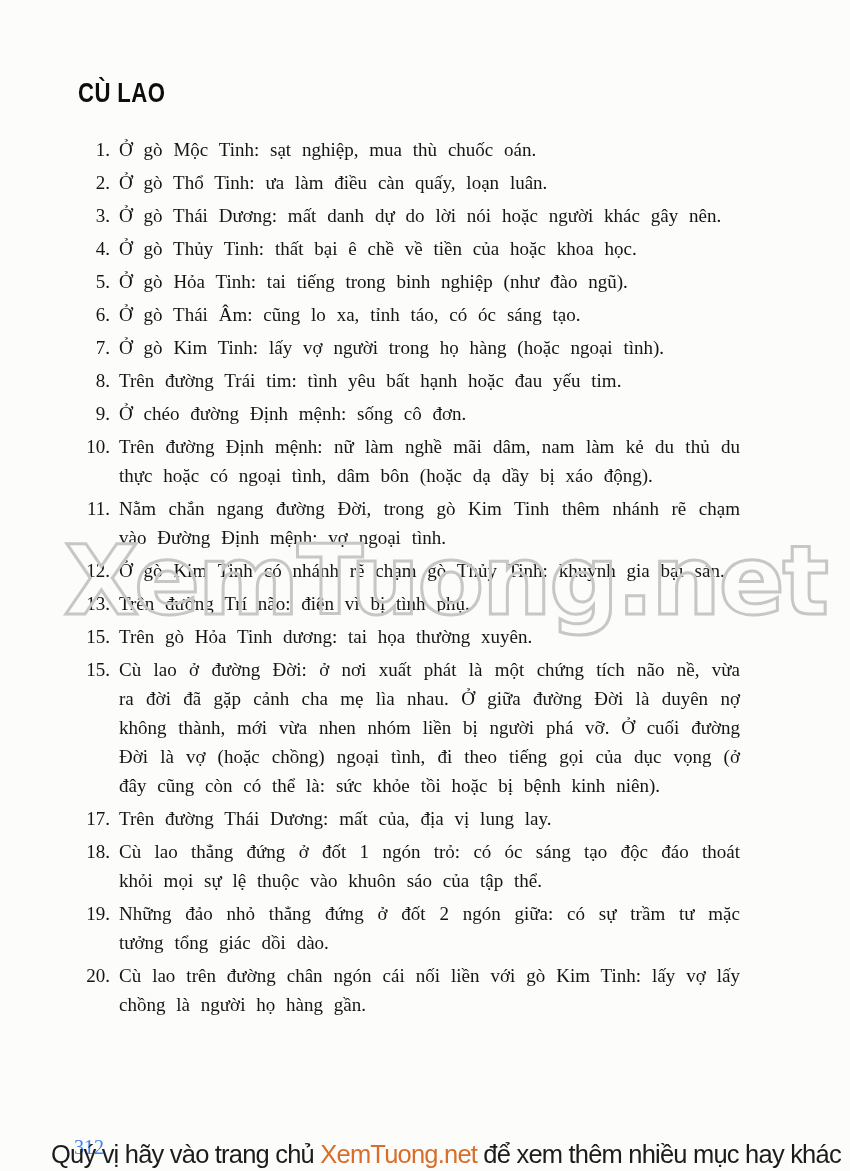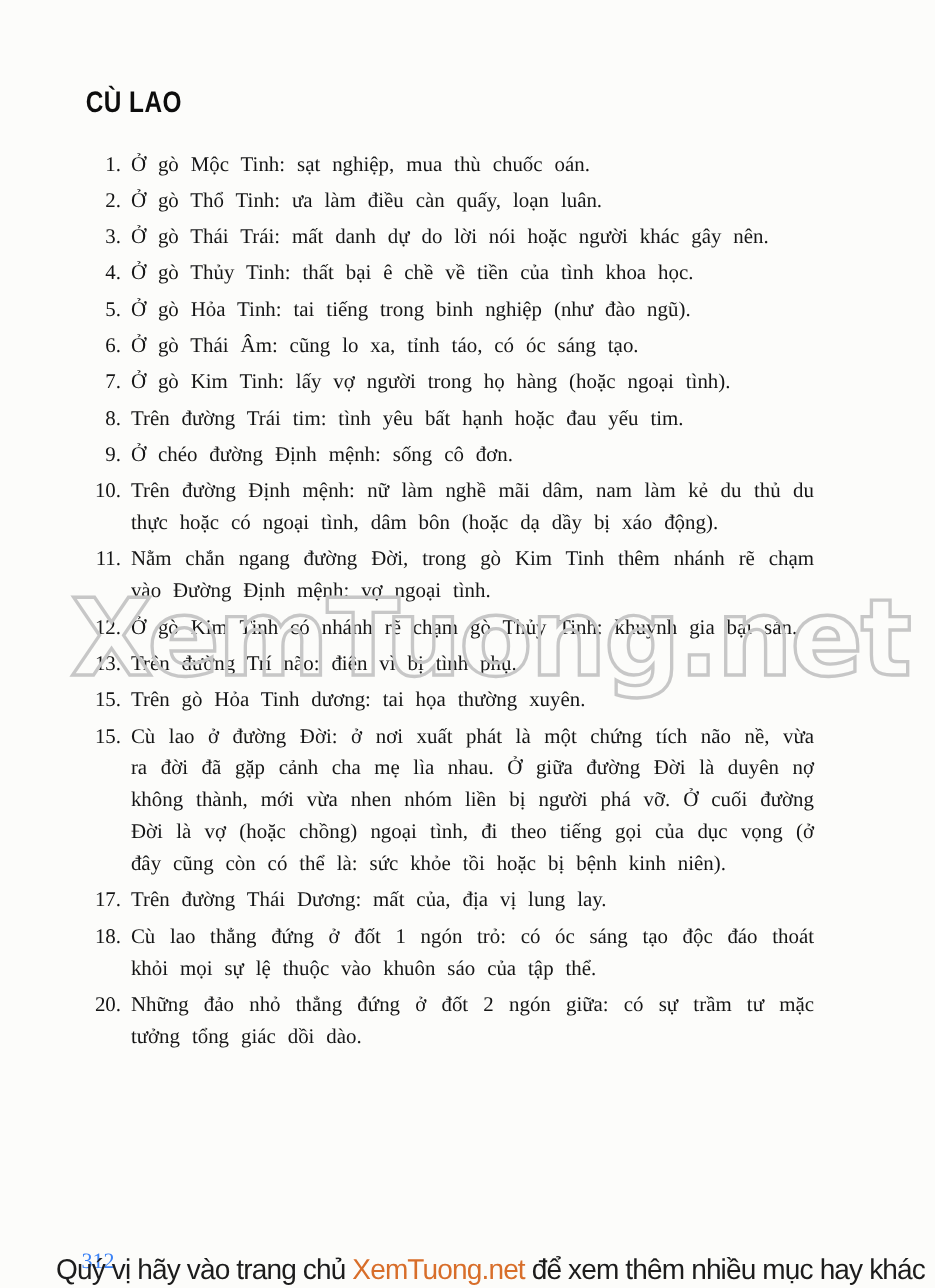--- a/index.html
+++ b/index.html
@@ -105,26 +105,26 @@
     <span class="txt">Ở gò Mộc Tinh: sạt nghiệp, mua thù chuốc oán.</span>
   </li>
 
   <li class="row">
     <span class="num">2.</span>
     <span class="txt">Ở gò Thổ Tinh: ưa làm điều càn quấy, loạn luân.</span>
   </li>
 
   <li class="row">
     <span class="num">3.</span>
-    <span class="txt">Ở gò Thái Trái: mất danh dự do lời nói hoặc người khác gây nên.</span>
+    <span class="txt">Ở gò Thái Dương: mất danh dự do lời nói hoặc người khác gây nên.</span>
   </li>
 
   <li class="row">
     <span class="num">4.</span>
-    <span class="txt">Ở gò Thủy Tinh: thất bại ê chề về tiền của tình khoa học.</span>
+    <span class="txt">Ở gò Thủy Tinh: thất bại ê chề về tiền của hoặc khoa học.</span>
   </li>
 
   <li class="row">
     <span class="num">5.</span>
     <span class="txt">Ở gò Hỏa Tinh: tai tiếng trong binh nghiệp (như đào ngũ).</span>
   </li>
 
   <li class="row">
     <span class="num">6.</span>
     <span class="txt">Ở gò Thái Âm: cũng lo xa, tỉnh táo, có óc sáng tạo.</span>
@@ -180,24 +180,28 @@
     <span class="num">17.</span>
     <span class="txt">Trên đường Thái Dương: mất của, địa vị lung lay.</span>
   </li>
 
   <li class="row">
     <span class="num">18.</span>
     <span class="txt">Cù lao thẳng đứng ở đốt 1 ngón trỏ: có óc sáng tạo độc đáo thoát khỏi mọi sự lệ thuộc vào khuôn sáo của tập thể.</span>
   </li>
 
   <li class="row">
+    <span class="num">19.</span>
+    <span class="txt">Những đảo nhỏ thẳng đứng ở đốt 2 ngón giữa: có sự trầm tư mặc tưởng tổng giác dồi dào.</span>
+  </li>
+
+  <li class="row">
     <span class="num">20.</span>
-    <span class="txt">Những đảo nhỏ thẳng đứng ở đốt 2 ngón giữa: có sự trầm tư mặc tưởng tổng giác dồi dào.</span>
-  </li>
-
+    <span class="txt">Cù lao trên đường chân ngón cái nối liền với gò Kim Tinh: lấy vợ lấy chồng là người họ hàng gần.</span>
+  </li>
 </ol>
   </div>
 
   <div class="watermark" style="-webkit-text-stroke: 3px rgb(199, 199, 199);">XemTuong.net</div>
 
   <div class="page-number">312</div>
 
   <div class="footer-line">
     <span>Quý vị hãy vào trang chủ </span><span id="footer-site" style="color: rgb(216, 110, 42);">XemTuong.net</span><span> để xem thêm nhiều mục hay khác</span>
   </div>

